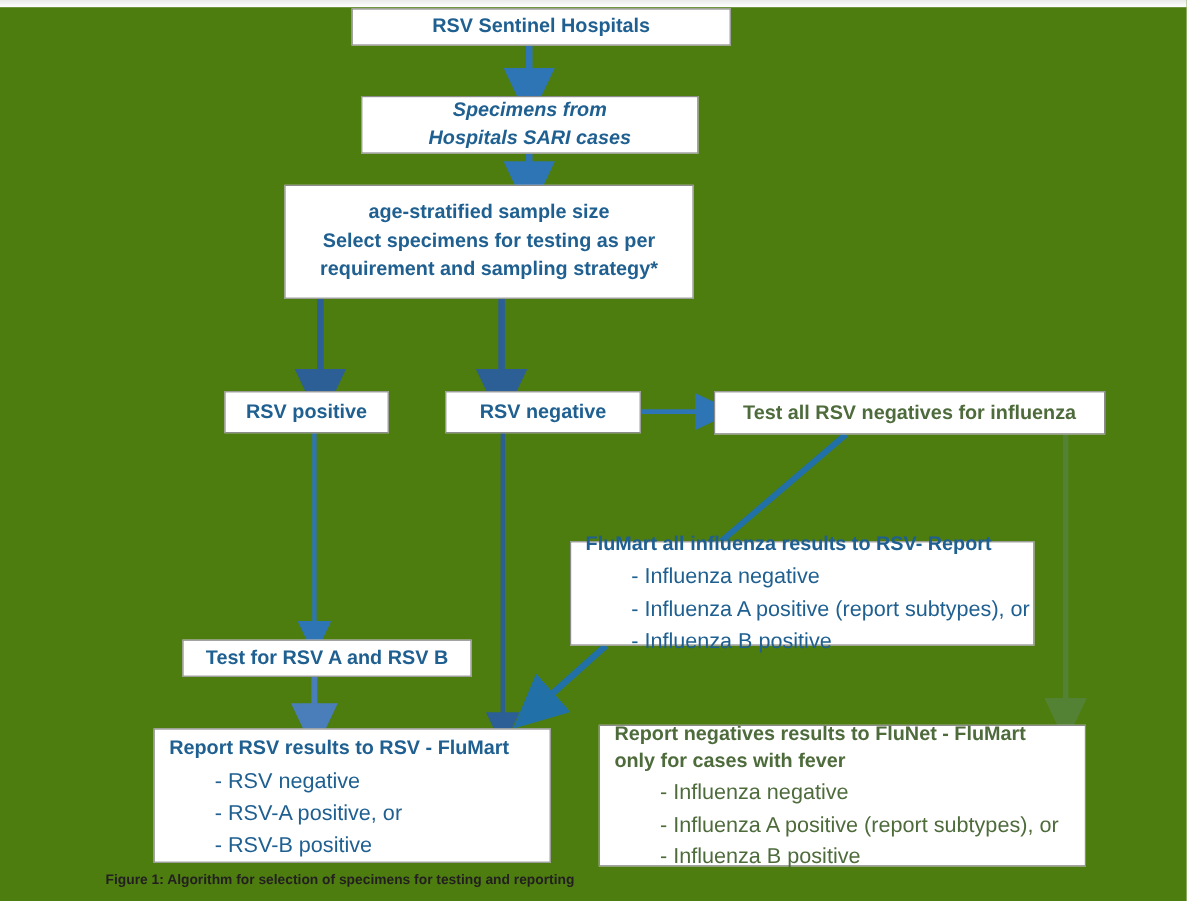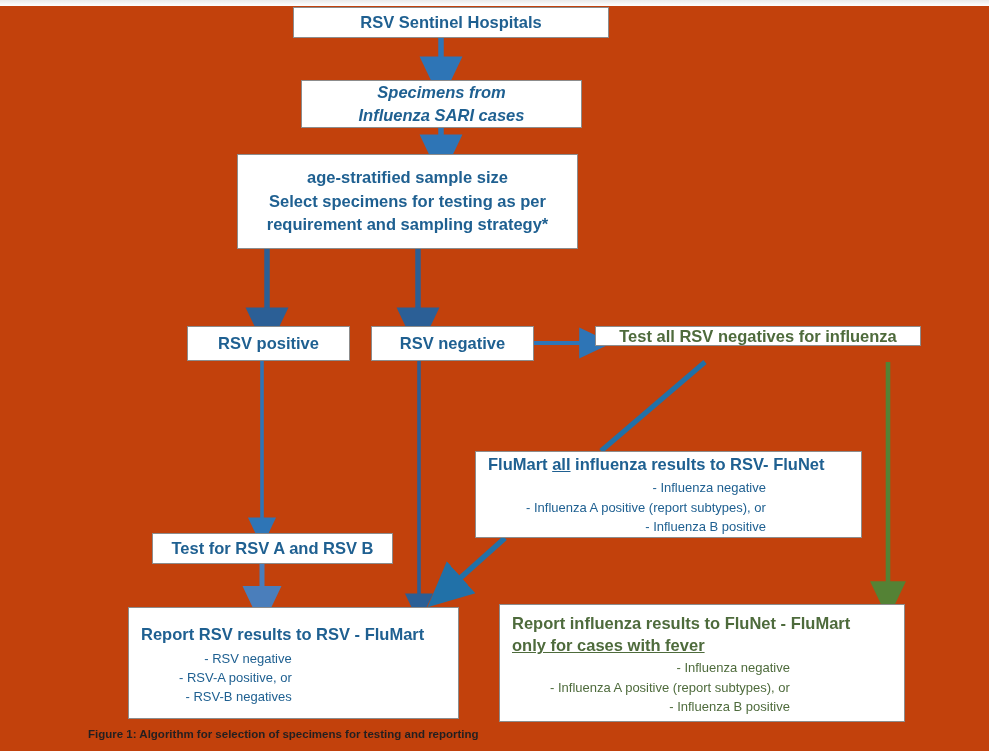--- a/index.html
+++ b/index.html
@@ -8,21 +8,21 @@
     padding: 0;
     background: #ffffff;
   }
   body {
     font-family: "Liberation Sans", sans-serif;
   }
   #canvas {
     position: relative;
     width: 989px;
     height: 751px;
-    background: #c2410c;
+    background: #4d7c0f;
     overflow: hidden;
   }
   
   .top-strip {
     position: absolute;
     left: 0; top: 0;
     width: 989px; height: 6px;
     background: linear-gradient(to bottom, #e9e9e9 0%, #f7f7f7 60%, #ffffff 100%);
   }
 
@@ -51,30 +51,29 @@
     font-size: 16.5px;
     line-height: 1.34;
     white-space: nowrap;
   }
   .multi { white-space: normal; }
 
   .bullets {
     list-style: none;
     margin: 2px 0 0 0;
     padding: 0 0 0 38px;
-    font-size: 13px;
+    font-size: 18px;
     line-height: 1.48;
     font-weight: normal;
-    text-align: right;
   }
   .bullets.blue  { color: #1f6091; }
   .bullets.green { color: #4e6b3c; }
   .bullets li { white-space: nowrap; }
 
-  .u { text-decoration: underline; }
+  .u { }
 
   .caption {
     position: absolute;
     font-size: 11.5px;
     font-weight: bold;
     color: #231f20;
     white-space: nowrap;
   }
 
   svg.edges {
@@ -132,67 +131,67 @@
 
     <line x1="888" y1="362" x2="888" y2="596" stroke="#548235" stroke-width="4.6" marker-end="url(#ah-green)"></line>
   </svg>
 
   <div class="node center" style="left:293px; top:7px; width:316px; height:31px;">
     <div class="title-blue">RSV Sentinel Hospitals</div>
   </div>
 
   <div class="node center" style="left:301px; top:80px; width:281px; height:48px;font-style:italic;">
     <div class="title-blue multi">Specimens from</div>
-    <div class="title-blue multi">Influenza SARI cases</div>
+    <div class="title-blue multi">Hospitals SARI cases</div>
   </div>
 
   <div class="node center" style="left:237px; top:154px; width:341px; height:95px;">
     <div class="title-blue multi">age-stratified sample size</div>
     <div class="title-blue multi">Select specimens for testing as per</div>
     <div class="title-blue multi">requirement and sampling strategy*</div>
   </div>
 
-  <div class="node center" style="left:187px; top:326px; width:163px; height:35px;">
+  <div class="node center" style="left:187px; top:326px; width:137px; height:35px;">
     <div class="title-blue">RSV positive</div>
   </div>
 
   <div class="node center" style="left:371px; top:326px; width:163px; height:35px;">
     <div class="title-blue">RSV negative</div>
   </div>
 
-  <div class="node center" style="left:595px; top:326px; width:326px; height:20px;">
+  <div class="node center" style="left:595px; top:326px; width:326px; height:36px;">
     <div class="title-green">Test all RSV negatives for influenza</div>
   </div>
 
   <div class="node left" style="left:475px; top:451px; width:387px; height:87px; padding:6px 8px 6px 12px;">
     <div class="title-blue">
-      <span>FluMart </span><span class="u">all</span><span> influenza results to RSV- FluNet</span>
+      <span>FluMart </span><span class="u">all</span><span> influenza results to RSV- Report</span>
     </div>
     <ul class="bullets blue">
       <li>- Influenza negative</li>
       <li>- Influenza A positive (report subtypes), or</li>
       <li>- Influenza B positive</li>
     </ul>
   </div>
 
   <div class="node center" style="left:152px; top:533px; width:241px; height:31px;">
     <div class="title-blue">Test for RSV A and RSV B</div>
   </div>
 
   <div class="node left" style="left:128px; top:607px; width:331px; height:112px; padding:10px 8px 6px 12px;">
     <div class="title-blue">Report RSV results to RSV - FluMart</div>
     <ul class="bullets blue">
       <li>- RSV negative</li>
       <li>- RSV-A positive, or</li>
-      <li>- RSV-B negatives</li>
+      <li>- RSV-B positive</li>
     </ul>
   </div>
 
   <div class="node left" style="left:499px; top:604px; width:406px; height:118px; padding:8px 8px 6px 12px;">
-    <div class="title-green">Report influenza results to FluNet - FluMart</div>
+    <div class="title-green">Report negatives results to FluNet - FluMart</div>
     <div class="title-green">
       <span class="u">only for cases with fever</span>
     </div>
     <ul class="bullets green">
       <li>- Influenza negative</li>
       <li>- Influenza A positive (report subtypes), or</li>
       <li>- Influenza B positive</li>
     </ul>
   </div>
 

